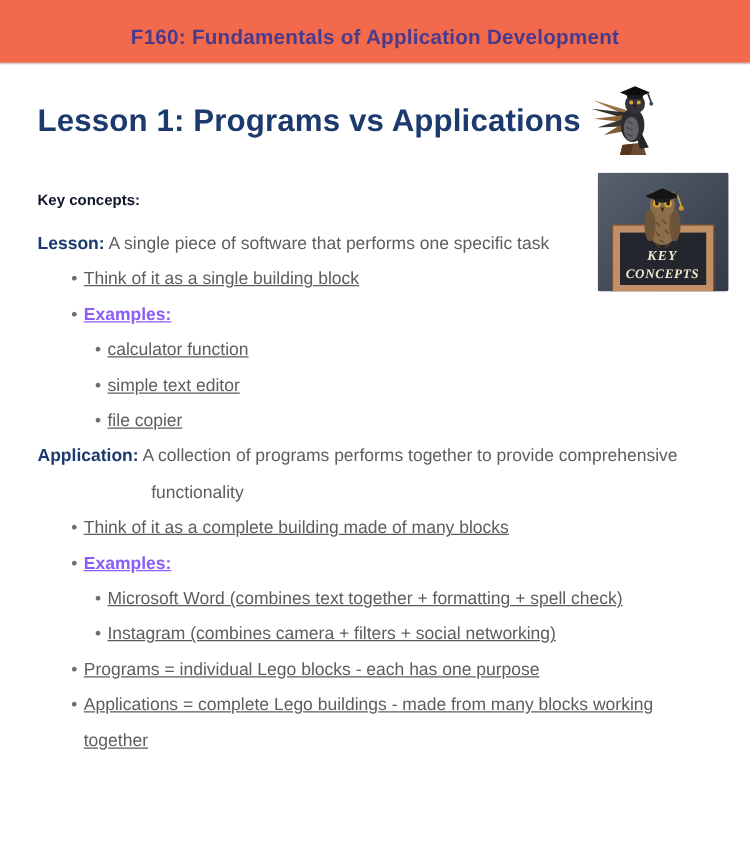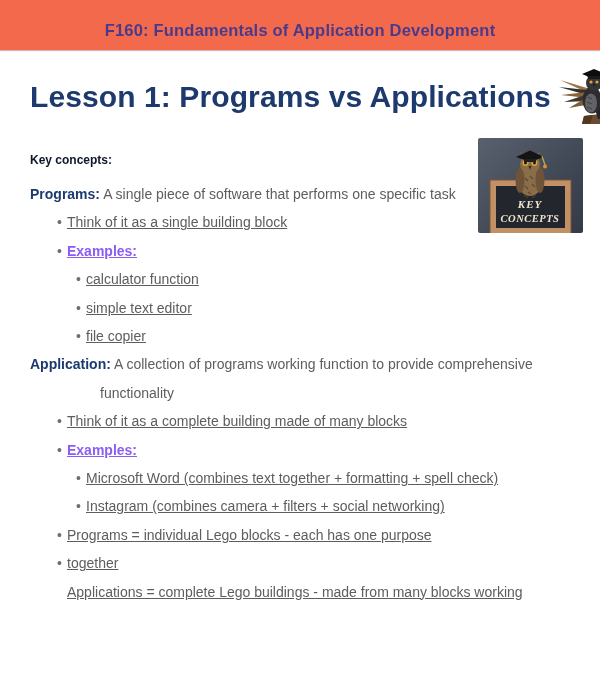--- a/index.html
+++ b/index.html
@@ -24,21 +24,21 @@
     font-size:16.5px;
     font-weight:600;
     color:#4a3a8c;
     letter-spacing:0.2px;
     font-family:"Liberation Sans", sans-serif;
   }
   .content { position:relative; padding:0 30px; }
   .title-row { display:flex; align-items:center; gap:4px; margin-top:16px; height:62px; }
   .page-title {
     margin:0;
-    font-size:30px;
+    font-size:25px;
     font-weight:600;
     color:#1d3a6e;
     letter-spacing:0.1px;
     white-space:nowrap;
   }
   .owl-hero { flex:0 0 auto; margin-left:2px; }
   .key-heading {
     margin:25px 0 0 0;
     font-size:12px;
     font-weight:700;
@@ -46,21 +46,21 @@
   }
   .body {
     margin-top:13px;
     font-size:14px;
     line-height:28.4px;
     color:#5d5d5d;
     max-width:540px;
   }
   .body p { margin:0; }
   .term { font-weight:700; color:#1d3a6e; }
-  .wrap2 { display:block; margin-left:70px; }
+  .wrap2 { display:block; margin-left:91px; }
   .li { display:flex; margin:0; }
   .b1 { padding-left:27px; }
   .b2 { padding-left:46px; }
   .dot { flex:0 0 10px; color:#6e6e6e; }
   .li-text span { display:block;text-decoration:underline; }
   .bold-label { font-weight:700; color:#8b5cf6; }
   
   .key-image {
     position:absolute;
     left:478px; top:138px;
@@ -104,21 +104,21 @@
         <rect x="31" y="10" width="12" height="3" fill="#1a1a1a"></rect>
         <polyline points="47,8 50,16" stroke="#2e3a4a" stroke-width="1.4" fill="none"></polyline>
         <circle cx="50" cy="17" r="1.6" fill="#3e4e63"></circle>
       </svg>
     </div>
 
     <h2 class="key-heading">Key concepts:</h2>
 
     <div class="body">
 
-      <p><span class="term">Programs:</span> <span>A single piece of software that performs one specific task</span></p>
+      <p><span class="term">Lesson:</span> <span>A single piece of software that performs one specific task</span></p>
 
       <div class="li b1">
         <span class="dot">•</span>
         <div class="li-text">
             <span>Think of it as a single building block</span>
           </div>
       </div>
 
       <div class="li b1">
         <span class="dot">•</span>
@@ -141,21 +141,21 @@
           </div>
       </div>
 
       <div class="li b2">
         <span class="dot">•</span>
         <div class="li-text">
             <span>file copier</span>
           </div>
       </div>
 
-      <p><span class="term">Application:</span> <span>A collection of programs working function to provide comprehensive</span><span class="wrap2">functionality</span></p>
+      <p><span class="term">Application:</span> <span>A collection of programs performs together to provide comprehensive</span><span class="wrap2">functionality</span></p>
 
       <div class="li b1">
         <span class="dot">•</span>
         <div class="li-text">
             <span>Think of it as a complete building made of many blocks</span>
           </div>
       </div>
 
       <div class="li b1">
         <span class="dot">•</span>
@@ -182,22 +182,22 @@
       <div class="li b1">
         <span class="dot">•</span>
         <div class="li-text">
             <span>Programs = individual Lego blocks - each has one purpose</span>
           </div>
       </div>
 
       <div class="li b1">
         <span class="dot">•</span>
         <div class="li-text">
+          <span>Applications = complete Lego buildings - made from many blocks working</span>
           <span>together</span>
-          <span>Applications = complete Lego buildings - made from many blocks working</span>
         </div>
       </div>
 
     </div>
   </div>
 
   <div class="key-image">
     <svg width="105" height="105" viewBox="0 0 105 105">
       <defs>
         <linearGradient id="slate" x1="0" y1="0" x2="1" y2="1">

